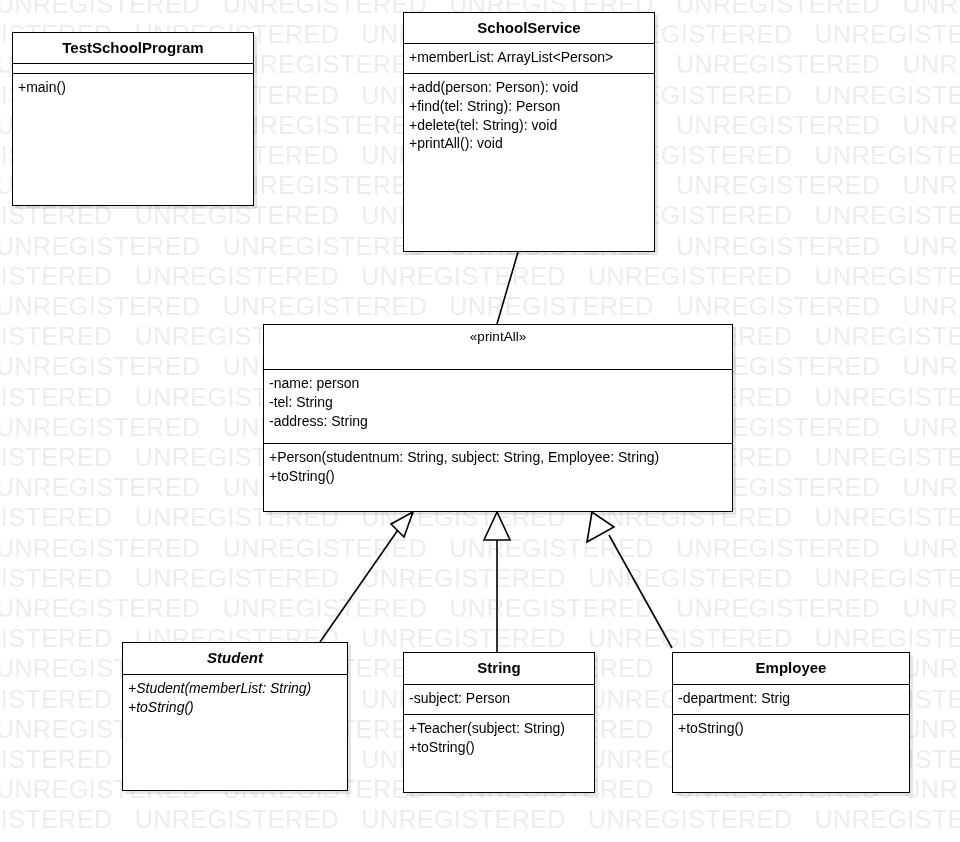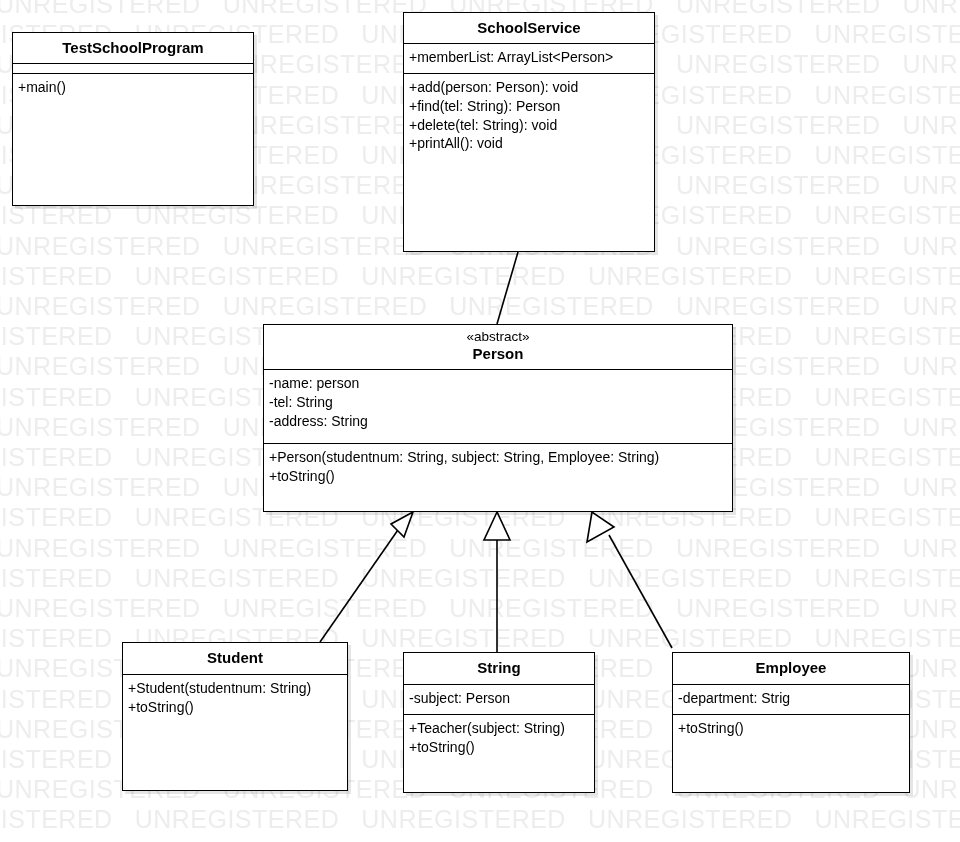--- a/index.html
+++ b/index.html
@@ -100,21 +100,21 @@
     line-height: 1.34;
   }
   .uml-attrs div, .uml-ops div {
     white-space: nowrap;
   }
 
   
   #class-testschoolprogram { left: 12px;  top: 32px;  width: 242px; height: 174px; }
   #class-schoolservice     { left: 403px; top: 12px;  width: 252px; height: 240px; }
   #class-person            { left: 263px; top: 324px; width: 470px; height: 188px; }
-  #class-student           { left: 122px; top: 642px; width: 226px; height: 149px; }
+  #class-student           { left: 122px; top: 642px; width: 226px; height: 149px; font-style: italic; }
   #class-teacher           { left: 403px; top: 652px; width: 192px; height: 141px; }
   #class-employee          { left: 672px; top: 652px; width: 238px; height: 141px; }
 
   #class-testschoolprogram .uml-header { height: 31px; }
   #class-schoolservice .uml-header     { height: 31px; }
   #class-person .uml-header            { height: 45px; padding-top: 4px; }
   #class-student .uml-header           { height: 32px; }
   #class-teacher .uml-header           { height: 32px; }
   #class-employee .uml-header          { height: 32px; }
 
@@ -202,40 +202,39 @@
     <div class="uml-ops">
       <div>+add(person: Person): void</div>
       <div>+find(tel: String): Person</div>
       <div>+delete(tel: String): void</div>
       <div>+printAll(): void</div>
     </div>
   </div>
 
   <div class="uml-class" id="class-person">
     <div class="uml-header">
-      <span class="uml-stereotype">«abstract»</span>
-      <span class="uml-name">Person</span>
+      <span class="uml-stereotype">«printAll»</span>
     </div>
     <div class="uml-attrs">
       <div>-name: person</div>
       <div>-tel: String</div>
       <div>-address: String</div>
     </div>
     <div class="uml-ops">
       <div>+Person(studentnum: String, subject: String, Employee: String)</div>
       <div>+toString()</div>
     </div>
   </div>
 
   <div class="uml-class" id="class-student">
     <div class="uml-header">
       <span class="uml-name">Student</span>
     </div>
     <div class="uml-ops">
-      <div>+Student(studentnum: String)</div>
+      <div>+Student(memberList: String)</div>
       <div>+toString()</div>
     </div>
   </div>
 
   <div class="uml-class" id="class-teacher">
     <div class="uml-header">
       <span class="uml-name">String</span>
     </div>
     <div class="uml-attrs">
       <div>-subject: Person</div>

